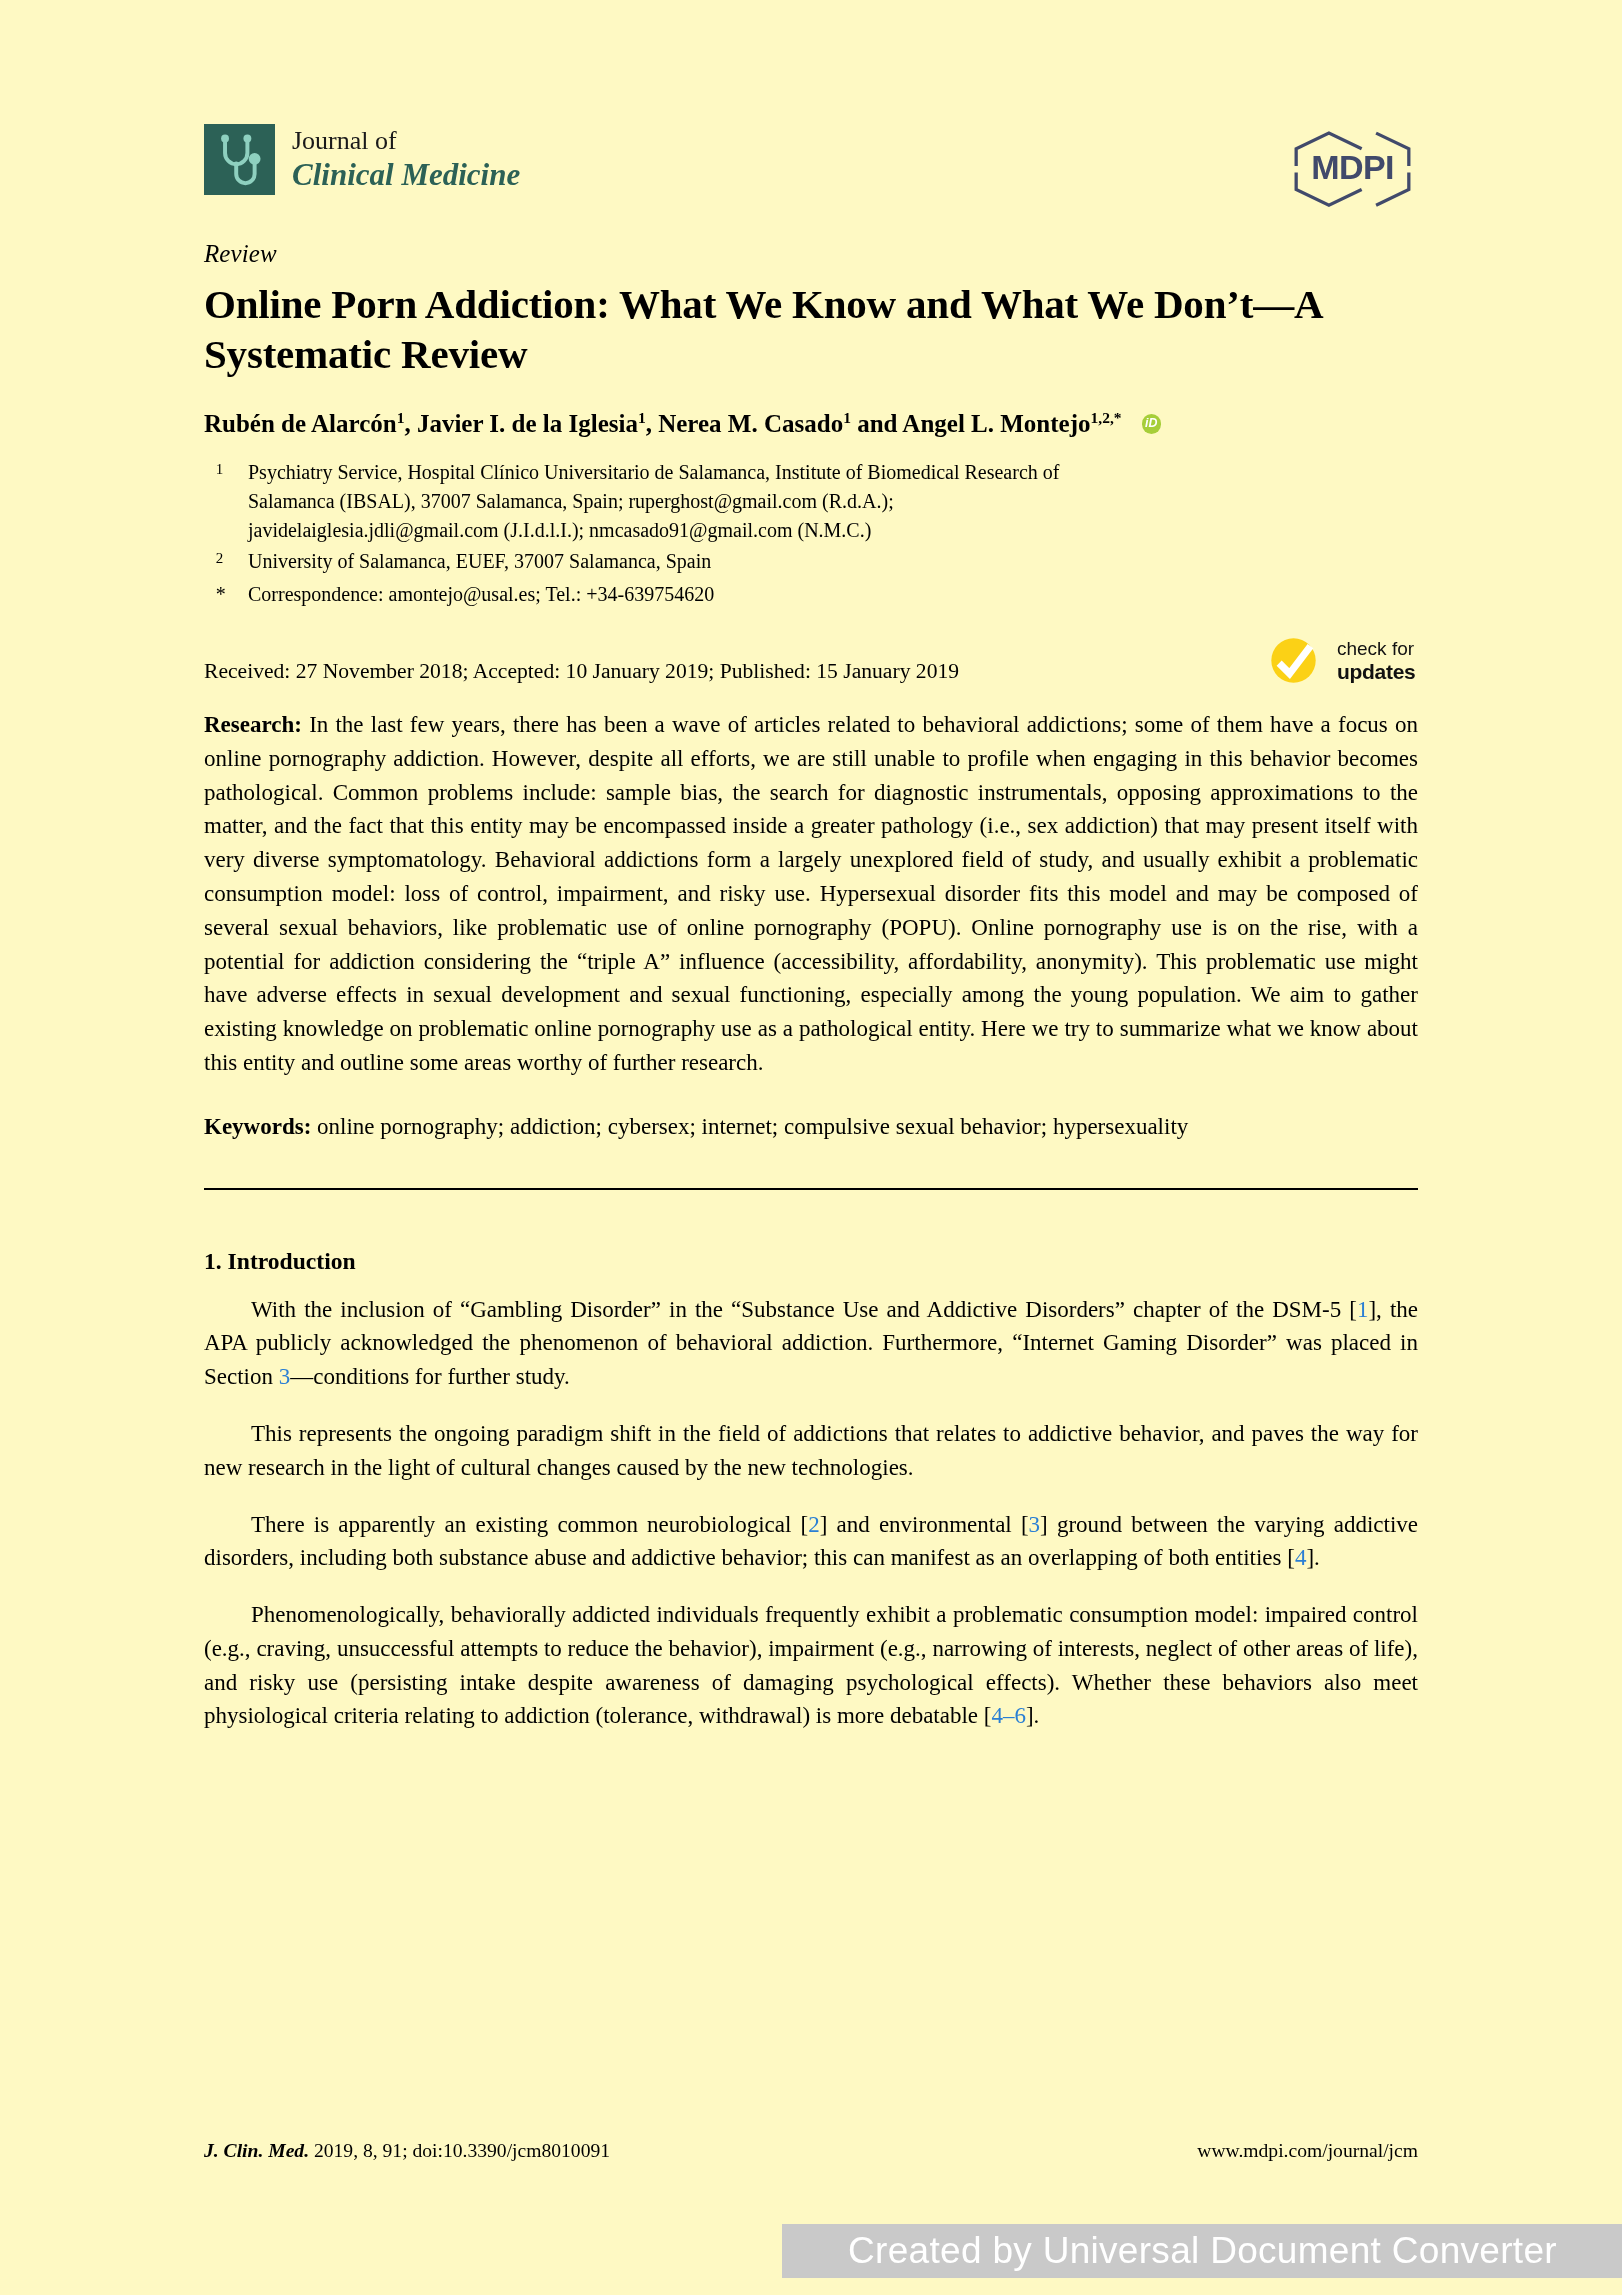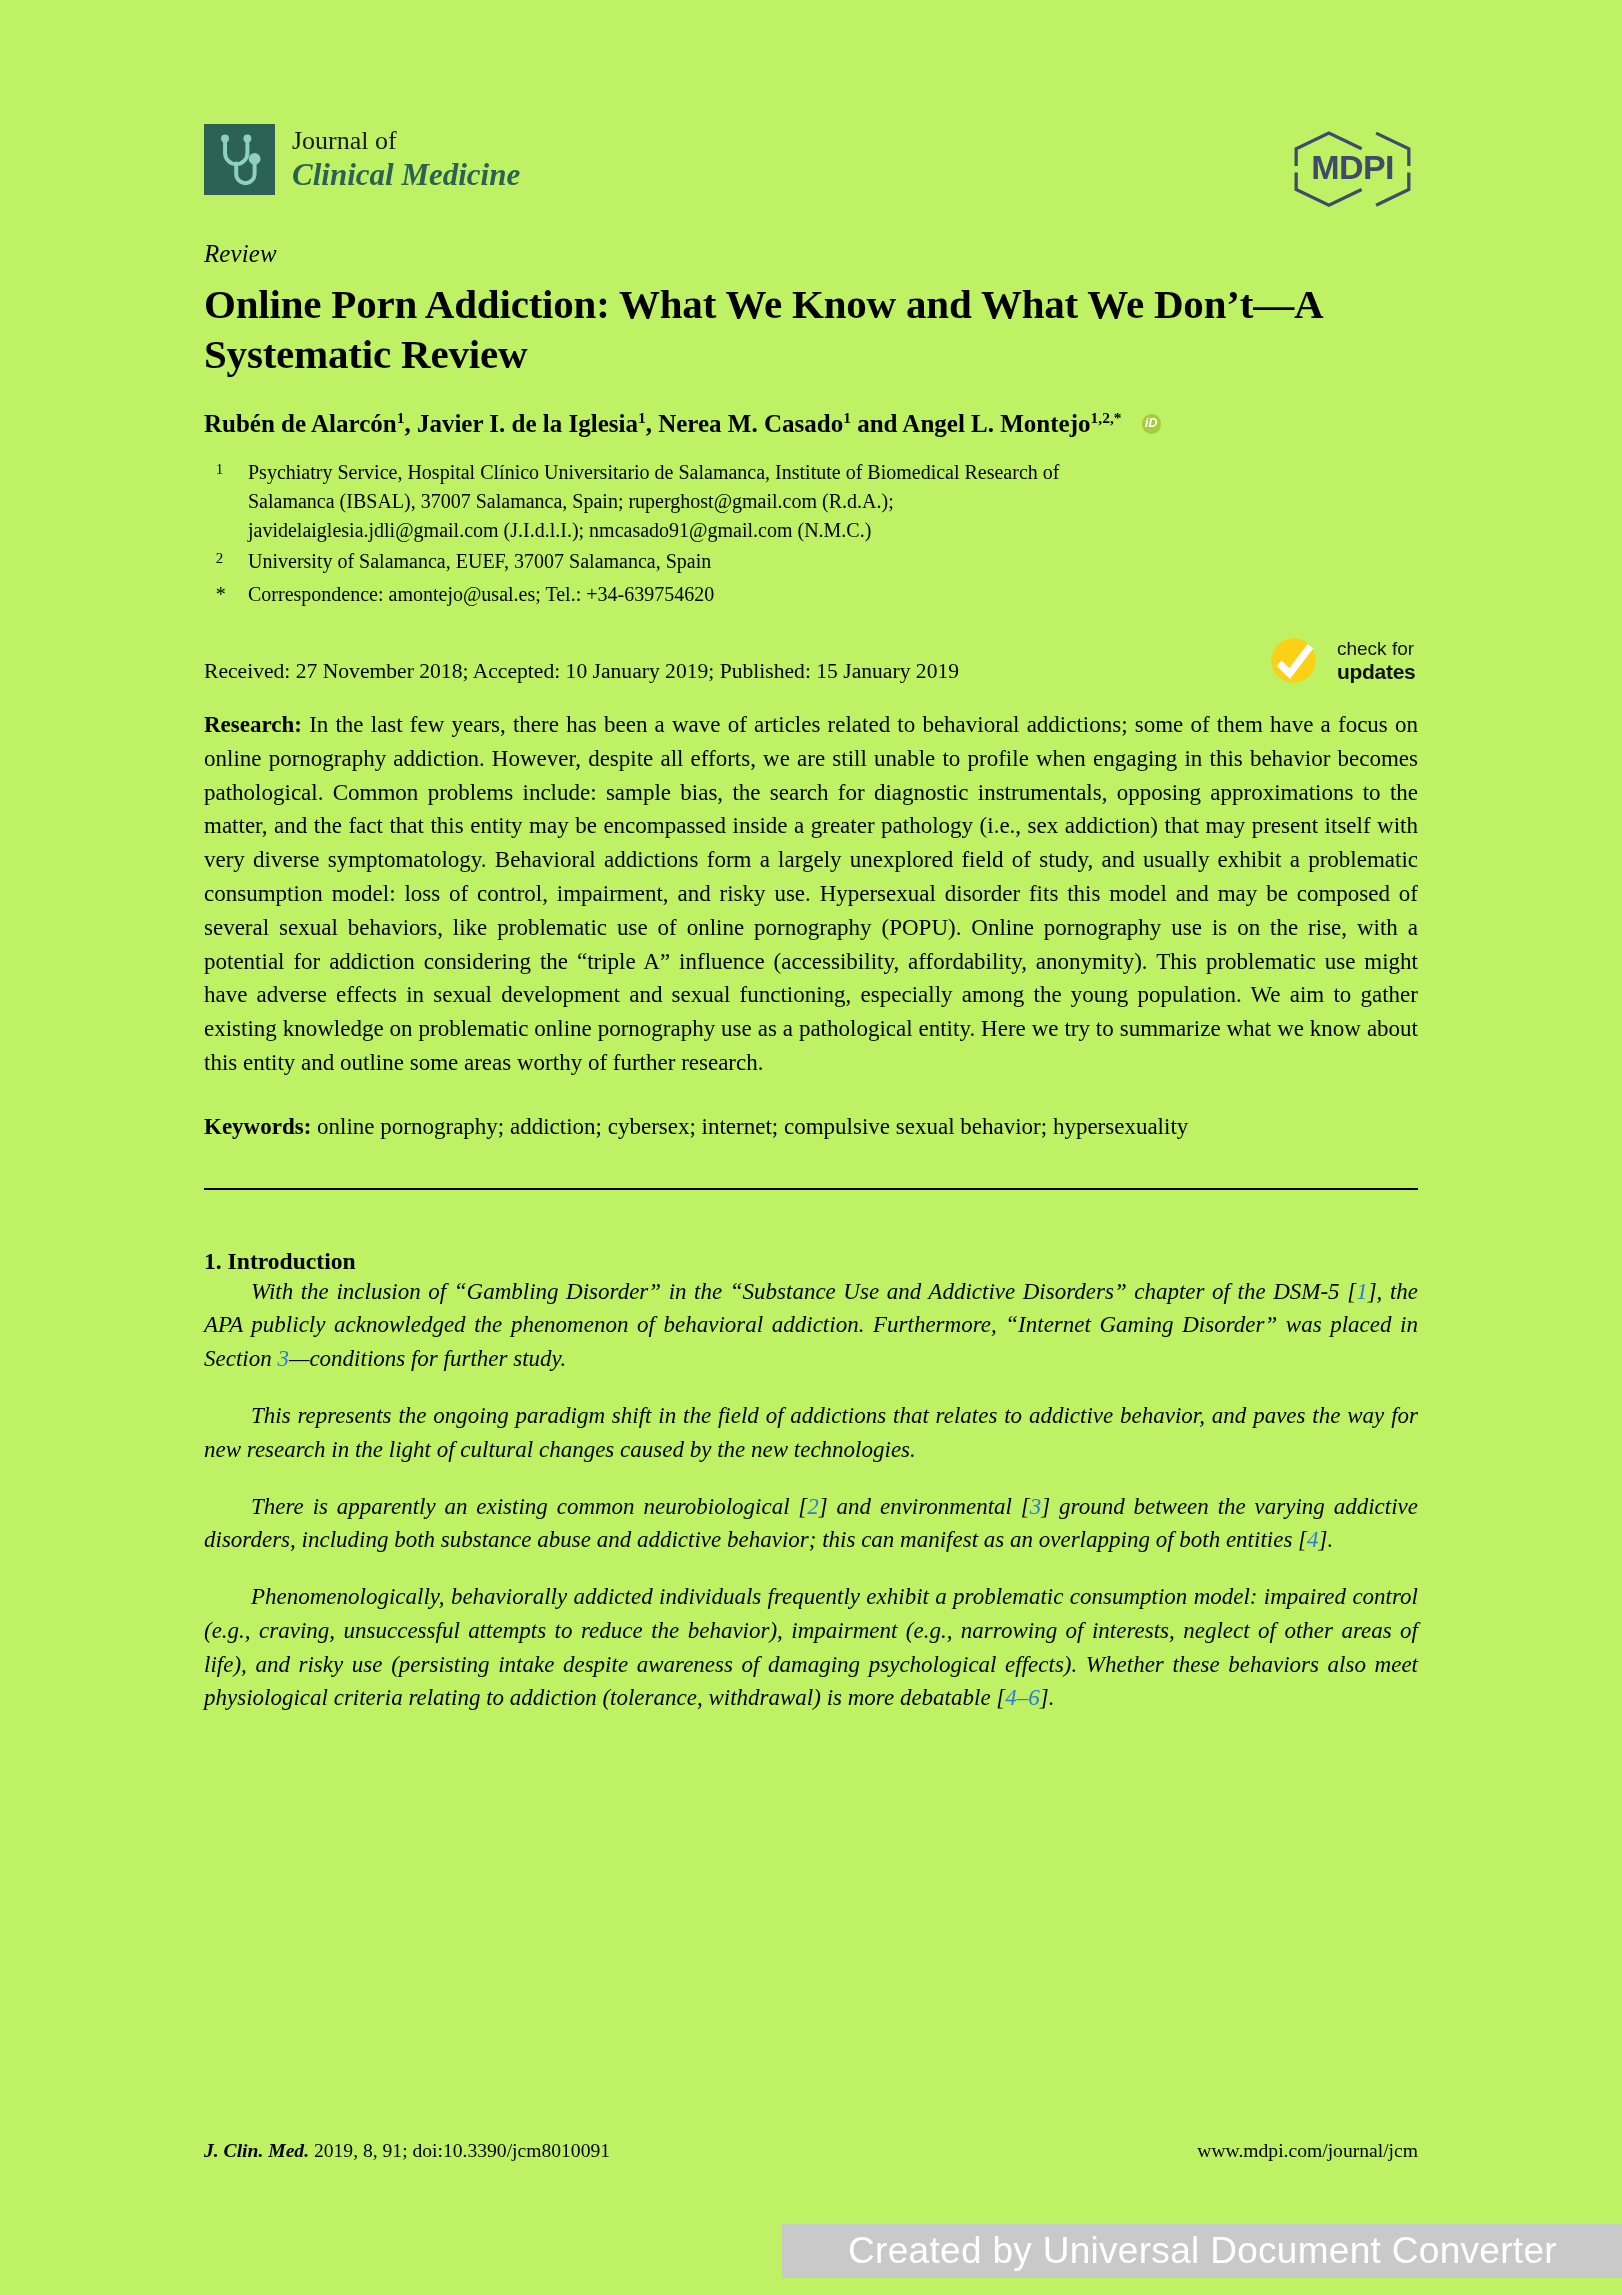--- a/index.html
+++ b/index.html
@@ -11,21 +11,21 @@
     width: 1623px;
     height: 2295px;
     position: relative;
     font-family: "Liberation Serif", "DejaVu Serif", serif;
     color: #000000;
     overflow: hidden;
   }
   .page {
     position: absolute;
     inset: 0;
-    background: #bef264;
+    background: #fef9c3;
     padding-left: 33px;
   }
   .content {
     position: absolute;
     left: 204px;
     top: 124px;
     width: 1214px;
   }
 
   
@@ -179,22 +179,21 @@
   .section-heading {
     font-size: 23.6px;
     font-weight: bold;
     margin-top: 58px;
   }
   .body-par {
     font-size: 23px;
     line-height: 1.47;
     text-align: justify;
     text-indent: 47px;
-    margin-top: 0;
-    font-style: italic;
+    margin-top: 18px;
   }
   .ref { color: #2a7fd4; }
 
   
   .footer {
     position: absolute;
     left: 204px;
     top: 2140px;
     width: 1214px;
     display: flex;

